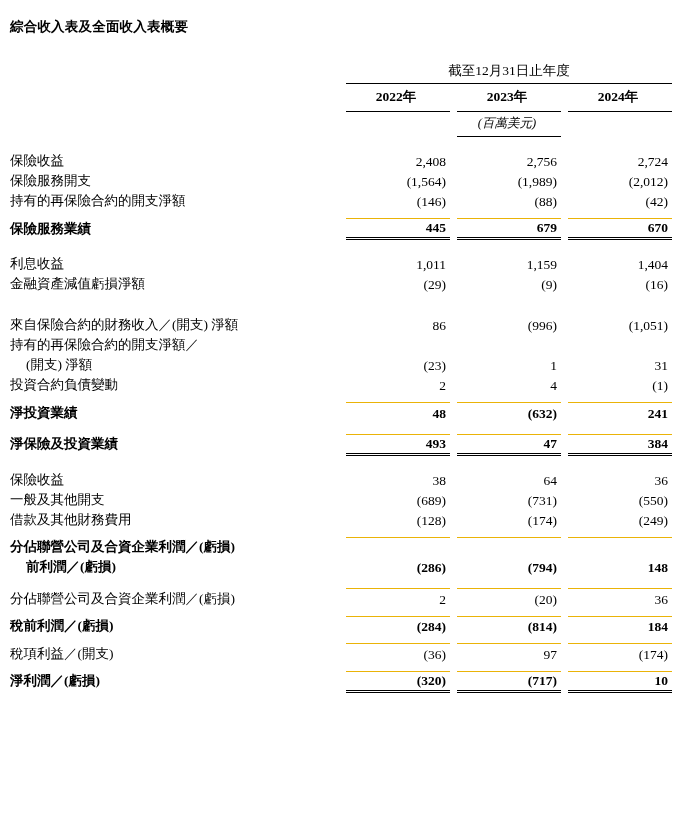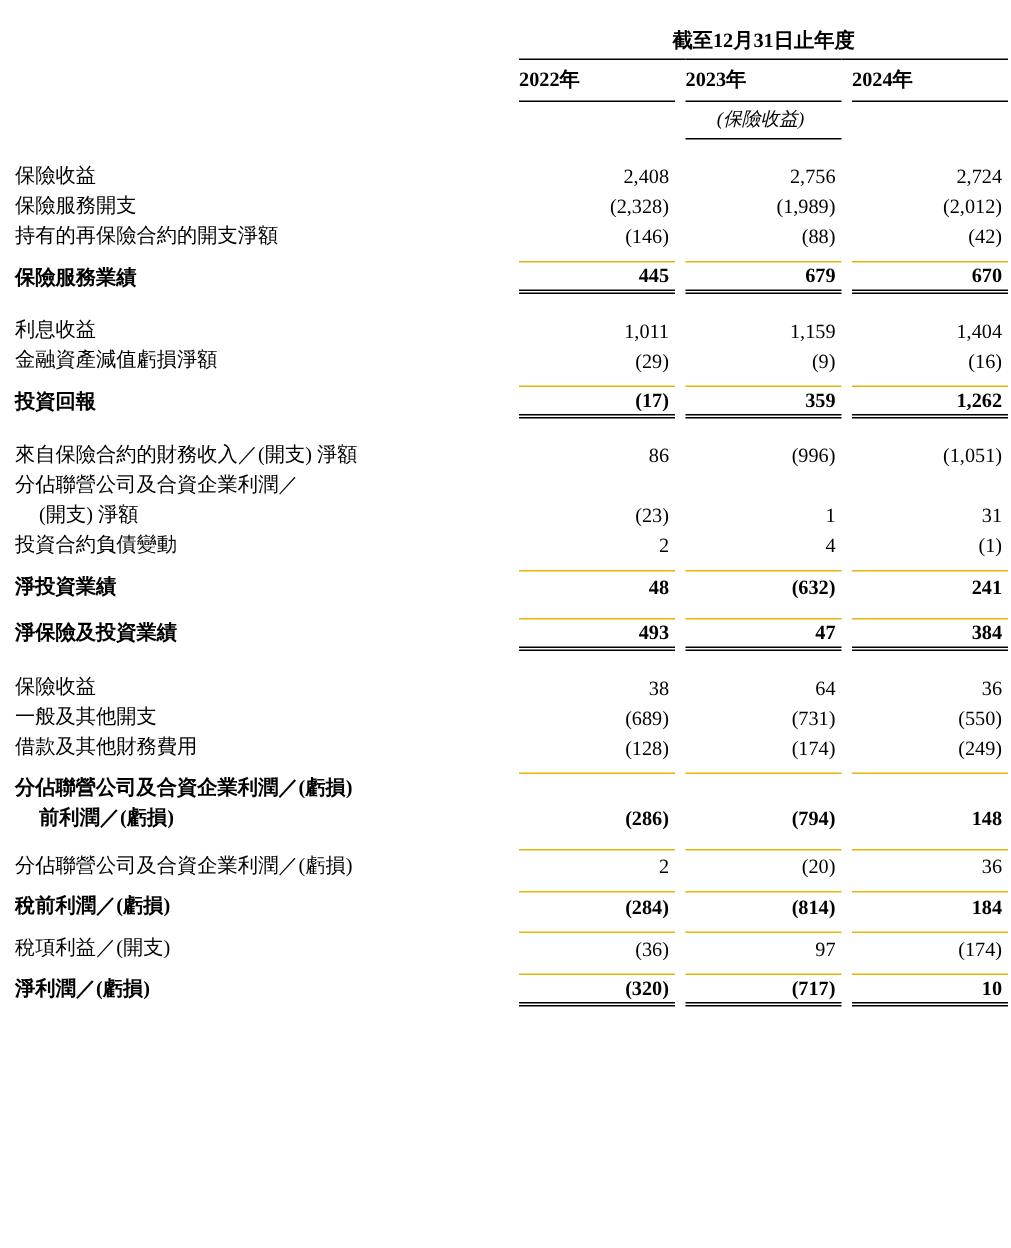--- a/index.html
+++ b/index.html
@@ -50,26 +50,27 @@
     padding: 1px 4px 1px 0;
     white-space: nowrap;
     font-variant-numeric: lining-nums;
   }
   .bold { font-weight: bold; margin-top: 38px; }
   .indent { padding-left: 18px; }
 
   
   .hdr-span {
     text-align: center;
-    font-weight: bold;
+    font-weight: normal;
     font-size: 13.5px;
     padding-bottom: 3px;
   }
   .rule-top td { border-top: 1px solid #000; height: 0; font-size: 0; line-height: 0; }
   .yr {
+    text-align: center;
     font-weight: bold;
     font-size: 13.5px;
     padding: 4px 4px 5px 0;
   }
   .unit {
     text-align: center;
     font-style: italic;
     font-size: 12.5px;
     padding: 3px 4px 4px 0;
   }
@@ -82,20 +83,21 @@
   
   .dline { border-bottom: 3px double #000; }
 
   .sub-lines td.num { border-top: 1px solid #eab308; }
 </style>
 </head>
 <body>
 
 <div class="page">
 
+  <div class="doc-title">綜合收入表及全面收入表概要</div>
 
   <table class="fin">
     <colgroup>
       <col class="c-label">
       <col class="c-num">
         <col class="c-gap">
       <col class="c-num">
         <col class="c-gap">
       <col class="c-num">
     </colgroup>
@@ -114,40 +116,40 @@
         <td class="yr underline-cell">2022年</td>
         <td></td>
         <td class="yr underline-cell">2023年</td>
         <td></td>
         <td class="yr underline-cell">2024年</td>
       </tr>
       <tr>
         <td class="lbl"></td>
         <td></td>
         <td></td>
-        <td class="unit underline-cell">(保險收益)</td>
+        <td class="unit underline-cell">(百萬美元)</td>
         <td></td>
         <td></td>
       </tr>
 
       <tr class="sp-md">
           <td colspan="6"></td>
         </tr>
 
       <tr>
         <td class="lbl">保險收益</td>
         <td class="num">2,408</td>
         <td></td>
         <td class="num">2,756</td>
         <td></td>
         <td class="num">2,724</td>
       </tr>
       <tr>
         <td class="lbl">保險服務開支</td>
-        <td class="num">(2,328)</td>
+        <td class="num">(1,564)</td>
         <td></td>
         <td class="num">(1,989)</td>
         <td></td>
         <td class="num">(2,012)</td>
       </tr>
       <tr>
         <td class="lbl">持有的再保險合約的開支淨額</td>
         <td class="num">(146)</td>
         <td></td>
         <td class="num">(88)</td>
@@ -186,43 +188,35 @@
         <td></td>
         <td class="num">(9)</td>
         <td></td>
         <td class="num">(16)</td>
       </tr>
 
       <tr class="sp-xs">
           <td colspan="6"></td>
         </tr>
 
-      <tr class="sub-lines">
-        <td class="lbl bold">投資回報</td>
-        <td class="num bold dline">(17)</td>
-        <td></td>
-        <td class="num bold dline">359</td>
-        <td></td>
-        <td class="num bold dline">1,262</td>
-      </tr>
 
       <tr class="sp-md">
           <td colspan="6"></td>
         </tr>
 
       <tr>
         <td class="lbl">來自保險合約的財務收入／(開支) 淨額</td>
         <td class="num">86</td>
         <td></td>
         <td class="num">(996)</td>
         <td></td>
         <td class="num">(1,051)</td>
       </tr>
       <tr>
-        <td class="lbl">分佔聯營公司及合資企業利潤／</td>
+        <td class="lbl">持有的再保險合約的開支淨額／</td>
         <td class="num"></td>
         <td></td>
         <td class="num"></td>
         <td></td>
         <td class="num"></td>
       </tr>
       <tr>
         <td class="lbl indent">(開支) 淨額</td>
         <td class="num">(23)</td>
         <td></td>

